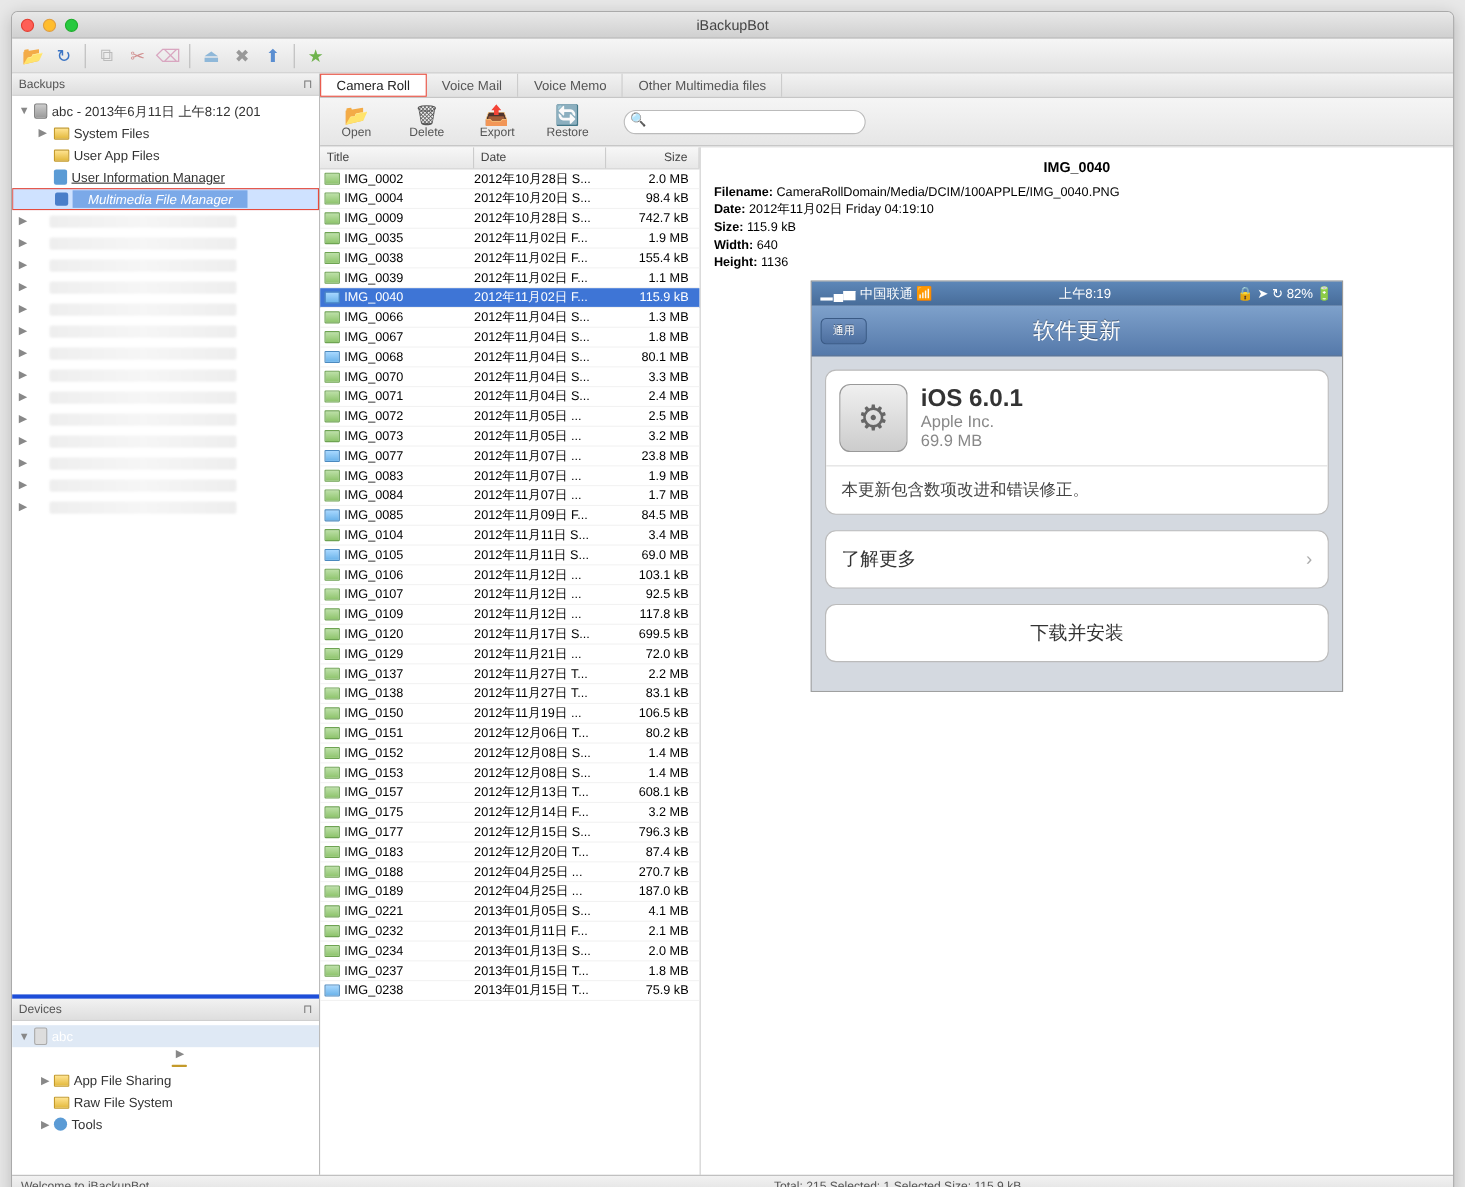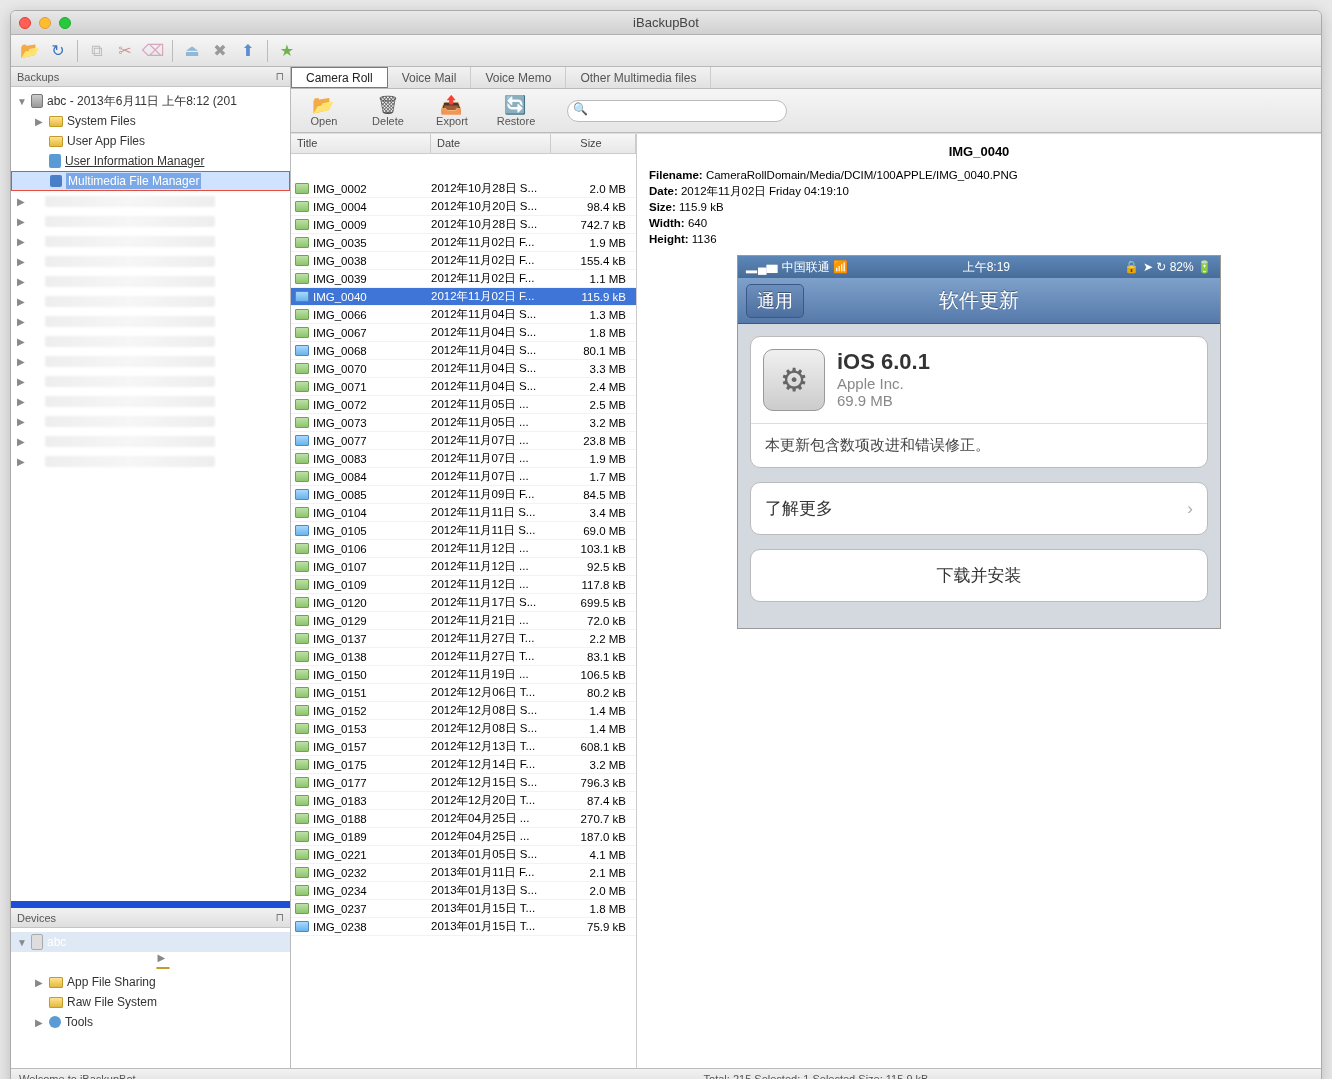--- a/index.html
+++ b/index.html
@@ -29,56 +29,56 @@
 .disk-i{width:12px;height:14px;background:linear-gradient(#ccc,#999);border:1px solid #777;border-radius:2px;}
 .user-i{width:12px;height:14px;background:#5b9bd5;border-radius:2px;}
 .mm-i{width:12px;height:12px;background:#4a7ec9;border-radius:2px;}
 .gear-i{width:12px;height:12px;background:#5b9bd5;border-radius:50%;}
 .ghost-row{height:20px;display:flex;align-items:center;padding-left:6px;}
 .ghost-row .arrow{width:10px;color:#888;font-size:10px;}
 .ghost-row .arrow::before{content:"▶";}
 .ghost{margin-left:18px;width:170px;height:11px;background:linear-gradient(90deg,#eee,#f6f6f6,#eee);border-radius:2px;filter:blur(1px);}
 .highlight-red{border:1px solid #e74c3c;}
 .sel-blue{background:#cfe2ff;}
-.devices{border-top:7px solid #1d4ed8;}
+.devices{border-top:4px solid #1d4ed8;text-align:right;}
 .main { flex:1; display:flex; flex-direction:column; min-width:0;}
 .tabs { height:22px; display:flex; background:linear-gradient(#f2f2f2,#e1e1e1); border-bottom:1px solid #bbb; font-size:12px;}
 .tab{padding:0 14px;display:flex;align-items:center;border-right:1px solid #ccc;color:#555;}
 .tab.active{background:#fff;color:#222;font-weight:normal;}
 .tab.hl{border:1px solid #e74c3c;}
 .actionbar{height:44px;display:flex;align-items:center;padding:0 10px;gap:18px;background:linear-gradient(#f5f5f5,#e6e6e6);border-bottom:1px solid #bbb;font-size:11px;color:#555;}
 .action{display:flex;flex-direction:column;align-items:center;gap:1px;width:46px;}
 .action .aicon{font-size:18px;height:20px;}
 .search{flex:0 0 220px;margin-left:10px;}
 .search input{width:100%;height:22px;border:1px solid #bbb;border-radius:11px;padding:0 24px 0 24px;font-size:12px;background:#fff;}
 .search-wrap{position:relative;}
 .search-wrap::before{content:"🔍";position:absolute;left:6px;top:2px;font-size:12px;color:#888;}
 .body{flex:1;display:flex;min-height:0;border-top:1px solid #ddd;}
-.filepanel{flex:0 0 346px;display:flex;flex-direction:column;border-right:1px solid #ccc;min-height:0;gap:26px;}
+.filepanel{flex:0 0 346px;display:flex;flex-direction:column;border-right:1px solid #ccc;min-height:0;}
 .cols{height:20px;display:flex;background:linear-gradient(#f7f7f7,#e7e7e7);border-bottom:1px solid #ccc;font-size:11px;color:#444;}
 .col{padding:3px 6px;border-right:1px solid #ccc;}
 .col.title{flex:0 0 140px;}
 .col.date{flex:0 0 120px;}
-.col.size{flex:1;text-align:center;padding-right:10px;}
+.col.size{flex:1;text-align:right;padding-right:10px;}
 .filelist{flex:1;overflow:auto;font-size:11.5px;}
 .frow{display:flex;height:18px;align-items:center;border-bottom:1px solid #f2f2f2;}
 .frow.sel{background:#3e75d6;color:#fff;}
 .frow .fi{width:14px;height:11px;margin:0 4px;background:linear-gradient(#bde0a8,#8ec46c);border:1px solid #6ea352;border-radius:1px;flex-shrink:0;}
 .frow .fi.blue{background:linear-gradient(#a8d8ff,#6bb3ea);border-color:#4c8abf;}
 .frow .ft{flex:0 0 118px;overflow:hidden;text-overflow:ellipsis;white-space:nowrap;}
 .frow .fd{flex:0 0 120px;overflow:hidden;text-overflow:ellipsis;white-space:nowrap;}
 .frow .fs{flex:1;text-align:right;padding-right:10px;}
 .detail{flex:1;display:flex;flex-direction:column;padding:10px 12px;font-size:12px;overflow:auto;}
 .detail h3{text-align:center;font-size:13px;font-weight:bold;margin-bottom:8px;}
 .meta{font-size:11.5px;line-height:1.4;margin-bottom:8px;}
 .meta b{font-weight:bold;}
 .phone{width:484px;align-self:center;border:1px solid #999;background:#cfd6df;}
 .ph-status{height:22px;background:linear-gradient(#5d87b8,#476c99);color:#fff;font-size:12px;display:flex;align-items:center;justify-content:space-between;padding:0 8px;}
 .ph-nav{height:46px;background:linear-gradient(#7ea1cb,#5579aa);display:flex;align-items:center;justify-content:center;position:relative;color:#fff;font-size:20px;text-shadow:0 -1px 0 rgba(0,0,0,0.4);border-bottom:1px solid #3a5a85;}
-.ph-back{position:absolute;left:8px;background:linear-gradient(#6d8fbd,#4d6f9f);border:1px solid #3a5a85;border-radius:5px;padding:4px 10px;font-size:18px;}
+.ph-back{position:absolute;left:8px;background:linear-gradient(#6d8fbd,#4d6f9f);border:1px solid #3a5a85;border-radius:5px;padding:4px 10px;font-size:10px;}
 .ph-body{background:#d4d9e0;padding:12px;}
 .card{background:#fff;border:1px solid #bbb;border-radius:10px;margin-bottom:14px;overflow:hidden;}
 .upd{display:flex;padding:12px;gap:12px;}
 .gears{width:62px;height:62px;background:linear-gradient(#f0f0f0,#ccc);border:1px solid #999;border-radius:10px;display:flex;align-items:center;justify-content:center;font-size:32px;color:#666;}
 .upd-info .t{font-size:22px;font-weight:bold;color:#333;}
 .upd-info .s{font-size:15px;color:#888;}
 .upd-desc{border-top:1px solid #ddd;padding:12px 14px;font-size:15px;color:#444;}
 .card.link{padding:14px;display:flex;align-items:center;justify-content:space-between;font-size:17px;color:#333;}
 .card.btn{padding:14px;text-align:center;font-size:17px;color:#333;}
 .statusbar{height:20px;background:linear-gradient(#f2f2f2,#dedede);border-top:1px solid #bbb;display:flex;align-items:center;font-size:11px;color:#555;}
@@ -138,21 +138,21 @@
           <span>User App Files</span>
         </div>
         <div class="tree-row" style="padding-left:24px;text-decoration:underline;">
           <span class="arrow none"></span>
             <span class="user-i"></span>
           <span>User Information Manager</span>
         </div>
         <div class="tree-row sel-blue highlight-red" style="padding-left:24px;">
           <span class="arrow none"></span>
             <span class="mm-i"></span>
-          <span style="color:#fff;background:#7ba9e8;padding:1px 2px;">Multimedia File Manager</span>
+          <span style="color:#fff;background:#7ba9e8;padding:1px 14px;font-style:italic;">Multimedia File Manager</span>
         </div>
         <div class="ghost-row">
             <span class="arrow"></span>
             <div class="ghost"></div>
           </div>
         <div class="ghost-row">
             <span class="arrow"></span>
             <div class="ghost"></div>
           </div>
         <div class="ghost-row">

